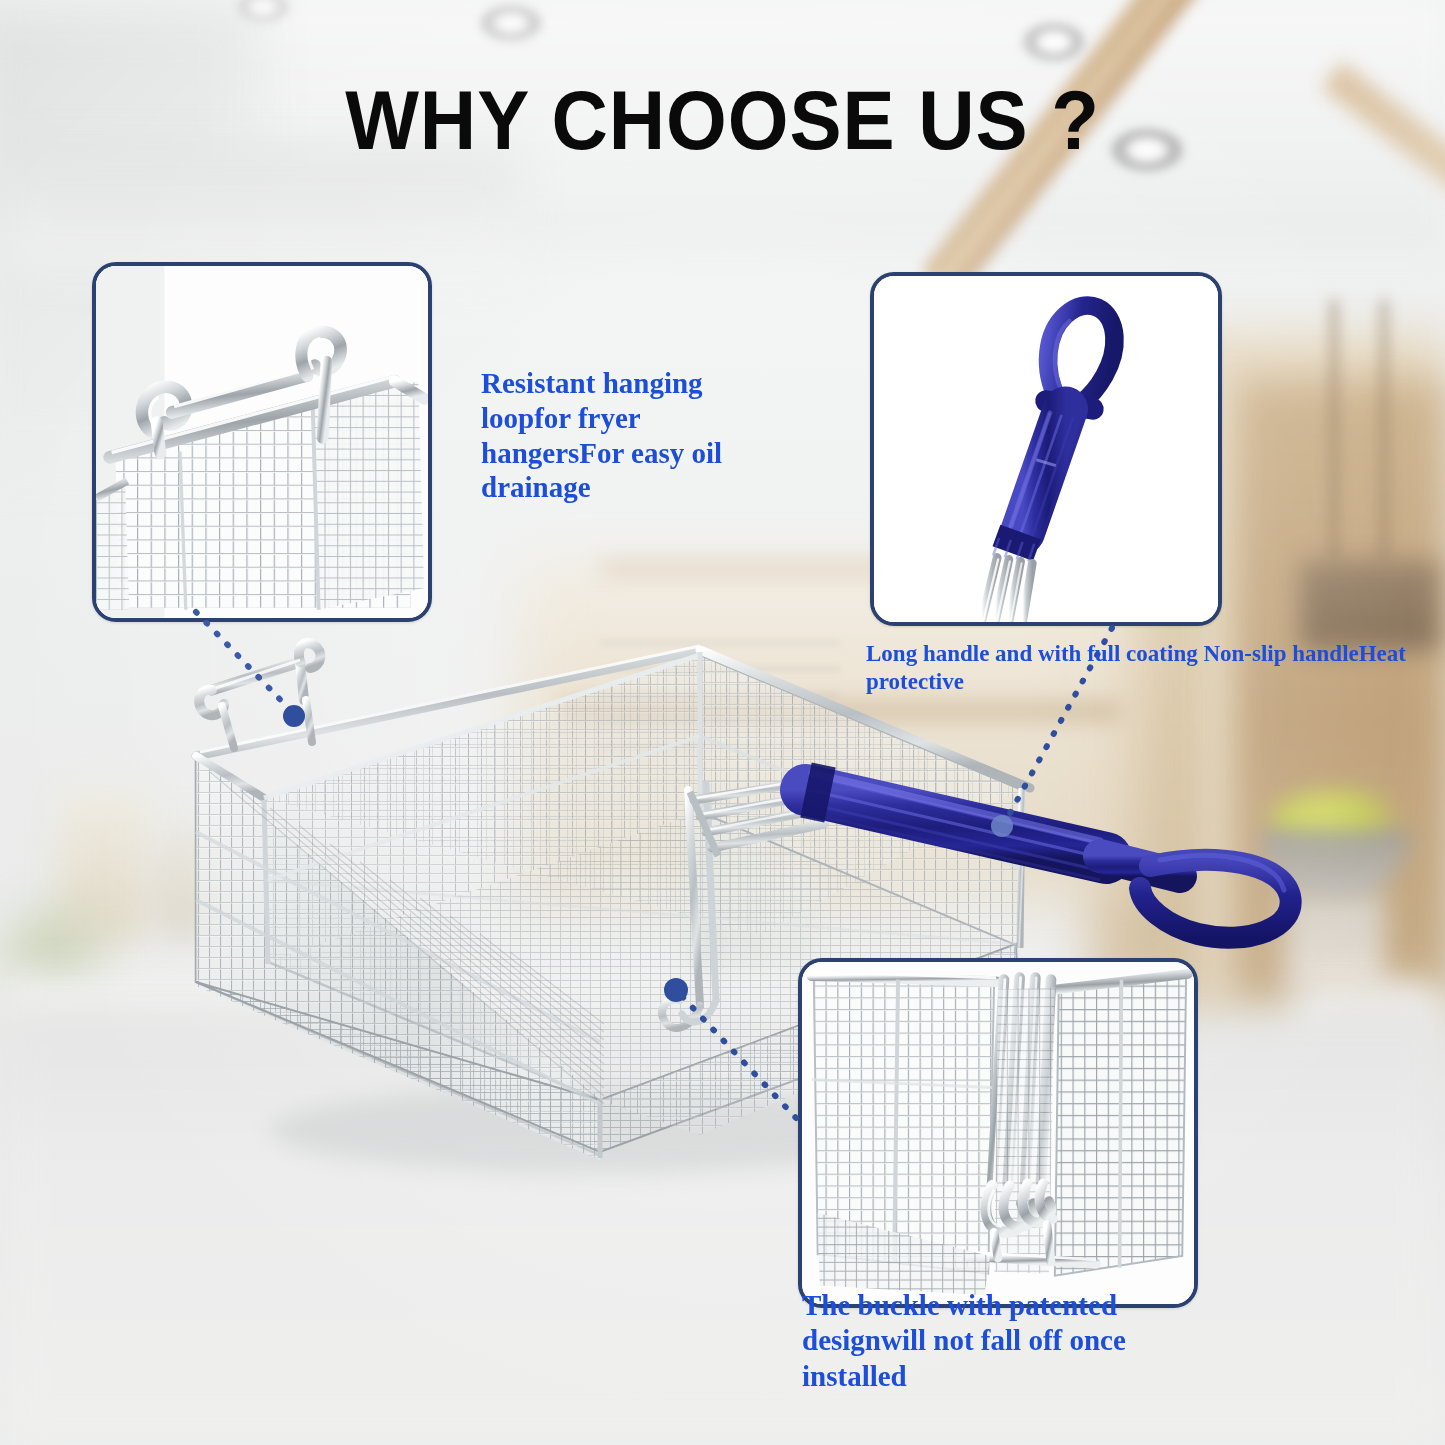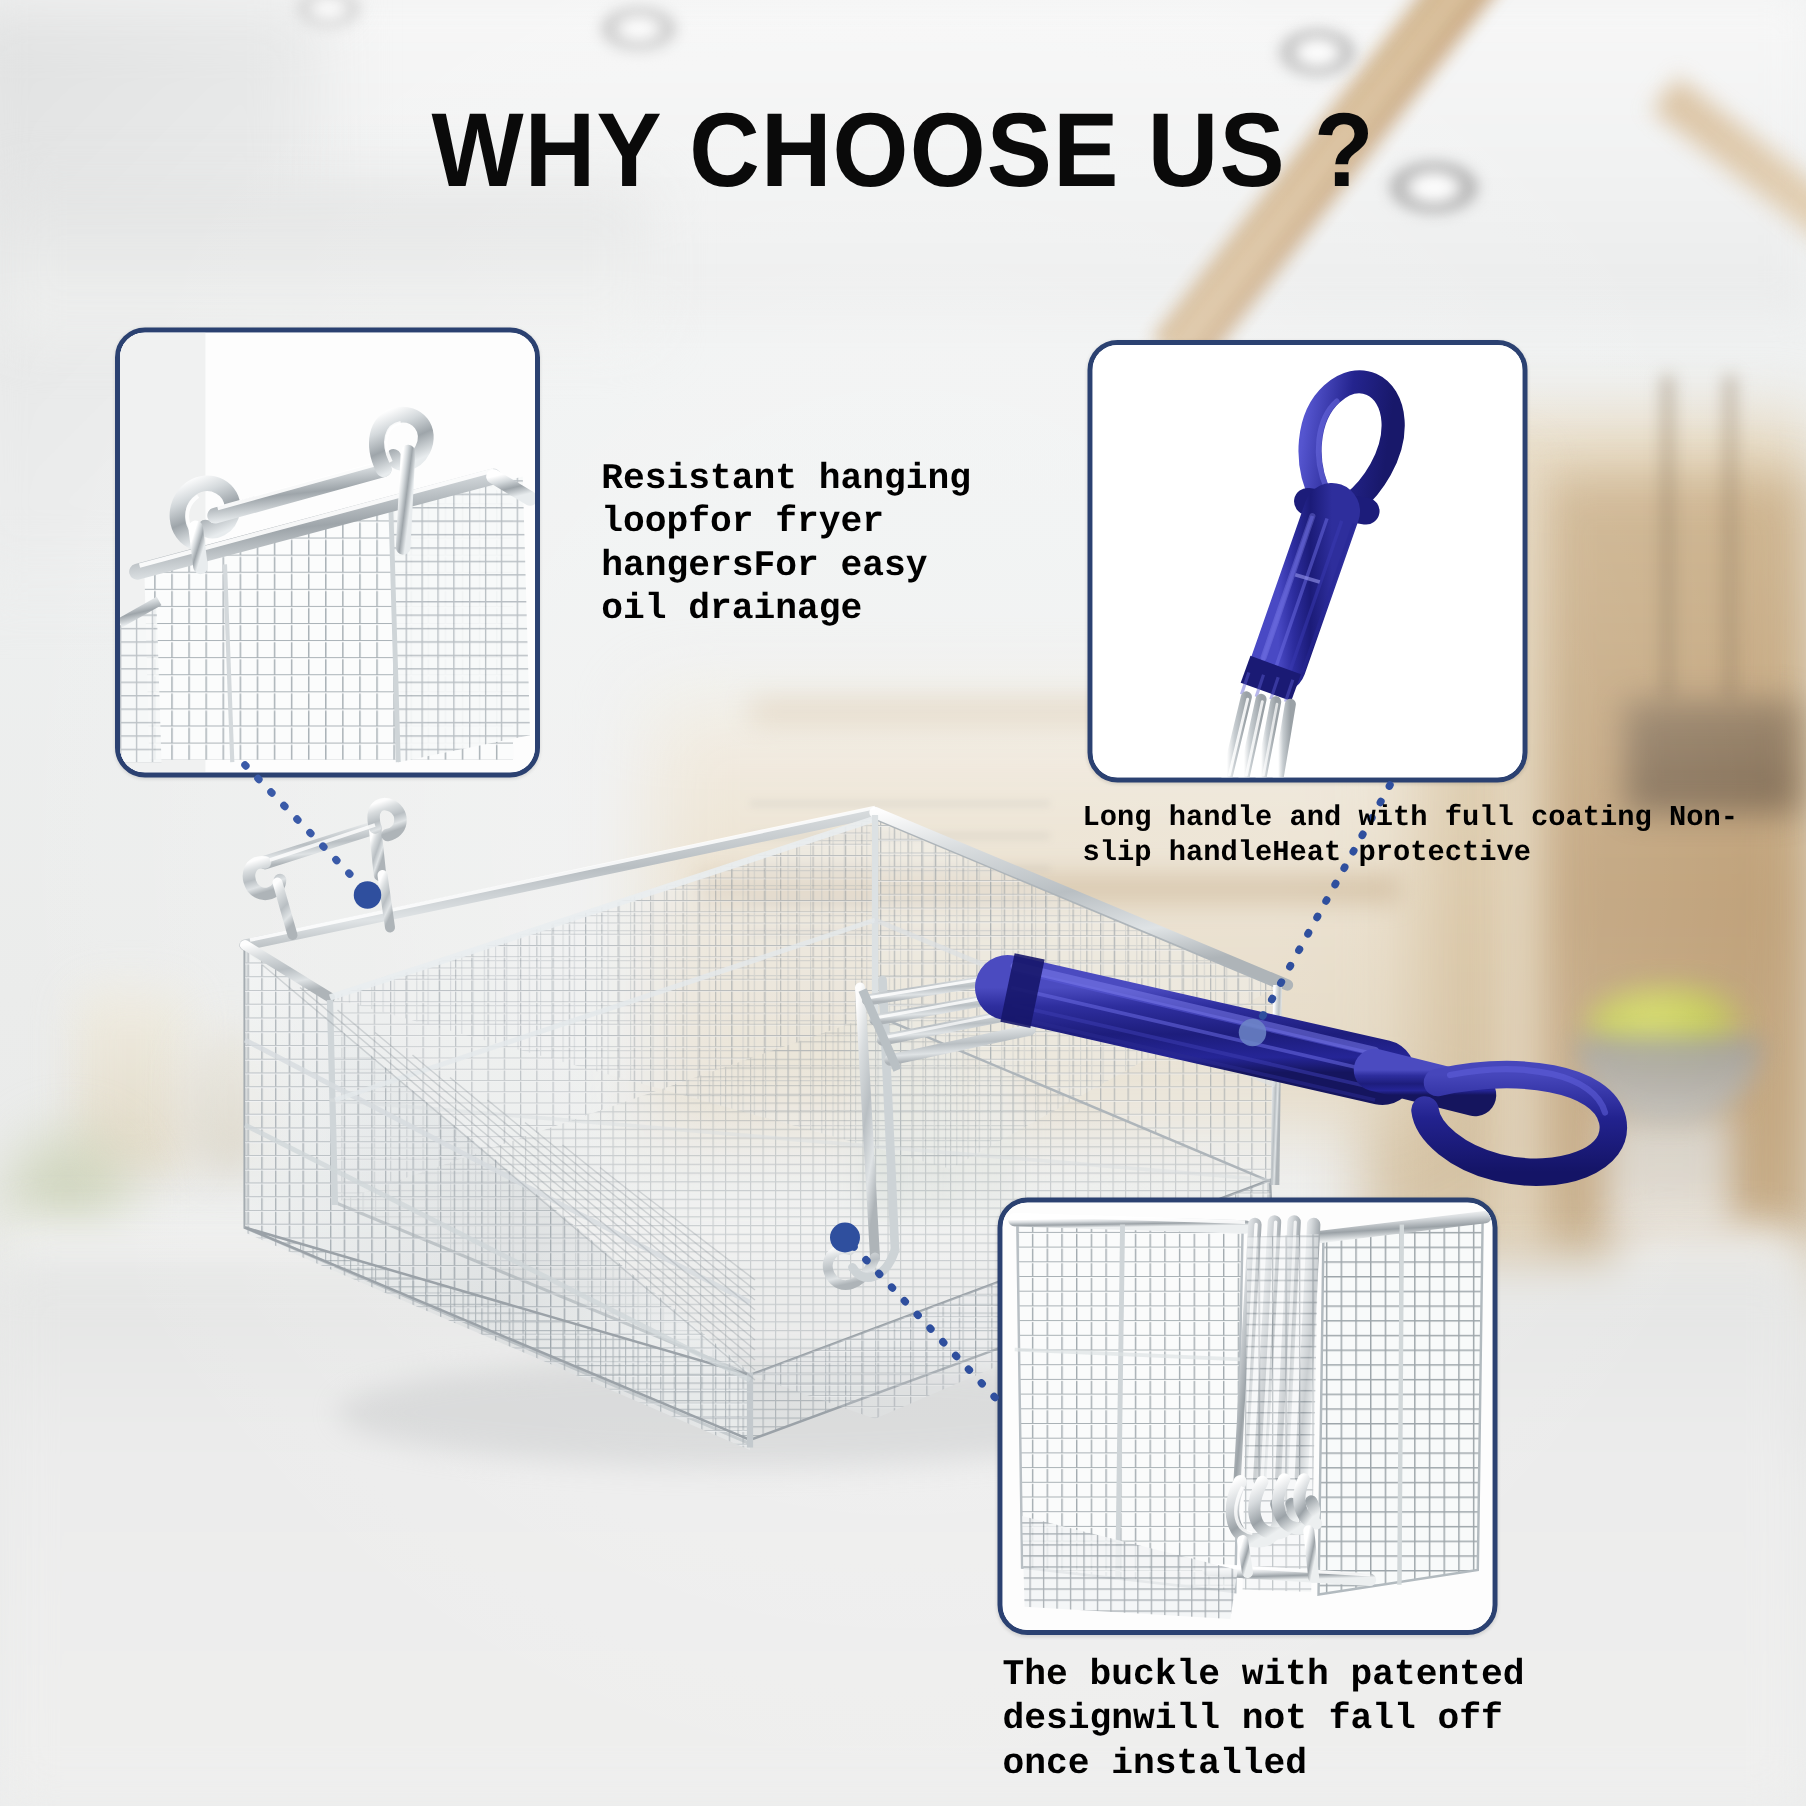--- a/index.html
+++ b/index.html
@@ -206,29 +206,29 @@
   }
   #box-loop   { left:92px;  top:262px;  width:340px; height:360px; }
   #box-handle { left:870px; top:272px;  width:352px; height:354px; }
   #box-buckle { left:798px; top:958px;  width:400px; height:350px; }
 
   .boxinner{ position:absolute; inset:0; }
 
   
   .ctext{
     position:absolute;
-    font-family:Liberation Mono, monospace;
+    font-family:Liberation Serif, serif;
     font-weight:bold;
-    color:#000000;
+    color:#1d4ed8;
     z-index:40;
     white-space:pre-line;
   }
   #txt-loop  { left:481px; top:366px; width:300px; font-size:29px; line-height:1.2; }
   #txt-handle{ left:866px; top:640px; width:540px; font-size:23px; line-height:1.22; }
-  #txt-buckle{ left:802px; top:1322px; width:420px; font-size:29px; line-height:1.22; }
+  #txt-buckle{ left:802px; top:1288px; width:420px; font-size:29px; line-height:1.22; }
 
   
   #conn{ position:absolute; inset:0; z-index:35; pointer-events:none; }
 
   
   #product{ position:absolute; left:0; top:0; width:1445px; height:1445px; z-index:20; pointer-events:none;}
 </style>
 </head>
 <body>
 

